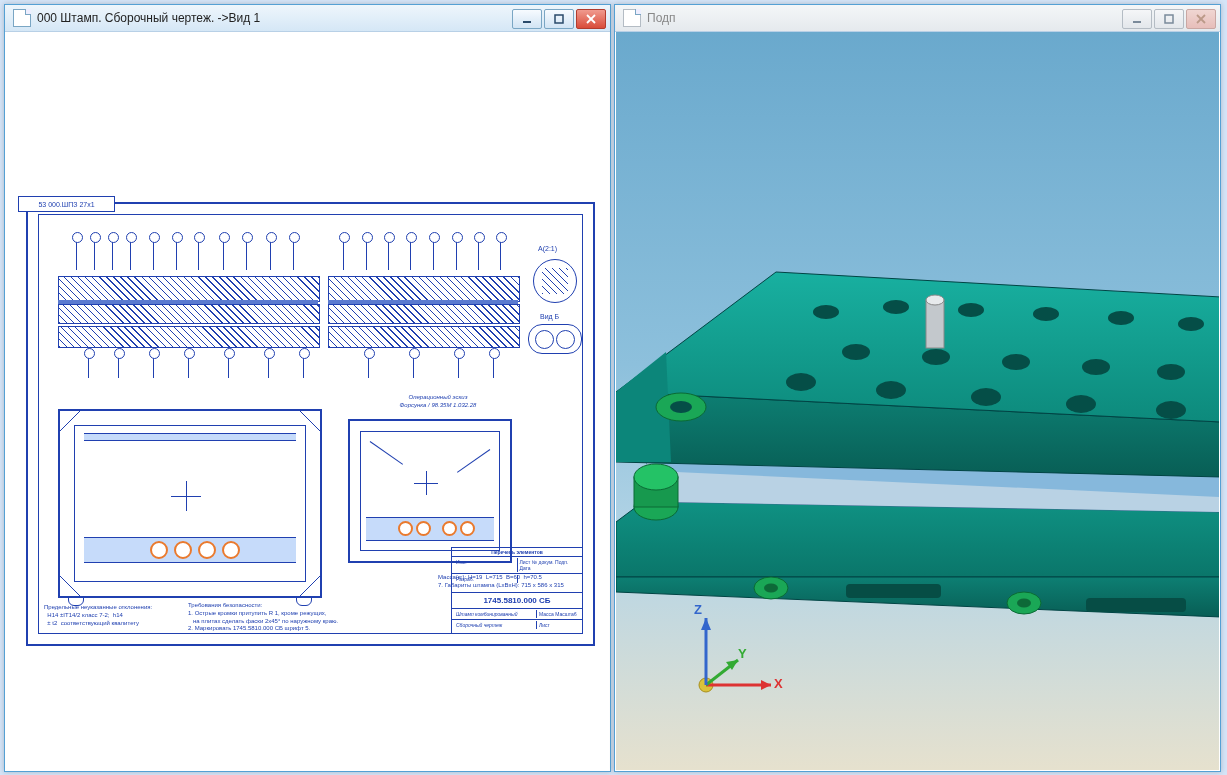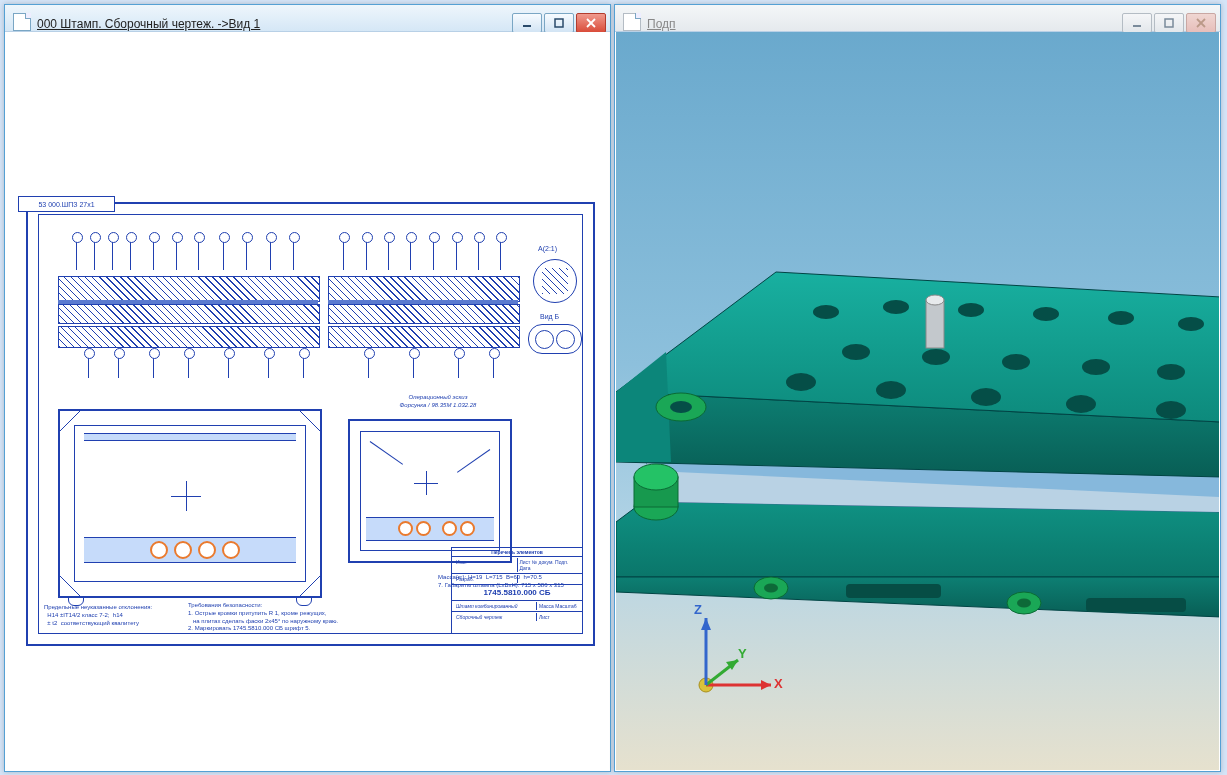--- a/index.html
+++ b/index.html
@@ -1,17 +1,17 @@
 <!DOCTYPE html>
 <html><head>
 <meta charset="utf-8">
 <style>
   html,body{margin:0;padding:0;width:1227px;height:775px;background:#d4e4f7;font-family:"Segoe UI",Arial,sans-serif;overflow:hidden;}
   .win{position:absolute;border:1px solid #54a0d4;box-shadow:0 0 5px rgba(0,0,0,.2);background:#fff;}
-  .titlebar{height:26px;background:linear-gradient(#eef6fc,#d5e7f6);display:flex;align-items:flex-end;font-size:12px;color:#222;border-bottom:1px solid #b8d0e6;text-decoration:underline;}
+  .titlebar{height:26px;background:linear-gradient(#eef6fc,#d5e7f6);display:flex;align-items:center;font-size:12px;color:#222;border-bottom:1px solid #b8d0e6;}
   .inactive .titlebar{background:linear-gradient(#f4f6f8,#e5e9ed);color:#888;}
   .titlebar .doc-icon{width:16px;height:16px;margin:0 6px 0 8px;display:inline-block;background:#fff;border:1px solid #7aa6c4;position:relative;}
   .titlebar .doc-icon::after{content:"";position:absolute;top:-1px;right:-1px;width:5px;height:5px;background:#eef;border-left:1px solid #7aa6c4;border-bottom:1px solid #7aa6c4;}
   .titlebar .title-text{flex:1;white-space:nowrap;overflow:hidden;text-overflow:ellipsis;}
   .winbtns{display:flex;height:18px;margin-right:4px;gap:2px;}
   .wbtn{width:28px;height:18px;border:1px solid #7aa6c4;border-radius:2px;background:linear-gradient(#f7fbff,#d2e4f4);display:flex;align-items:center;justify-content:center;cursor:pointer;}
   .inactive .wbtn{background:linear-gradient(#f5f6f8,#e3e7eb);border-color:#b4bcc4;}
   .wbtn.close{background:linear-gradient(#f09a8e,#d94c3a);border-color:#b23c2e;}
   .inactive .wbtn.close{background:linear-gradient(#f0d6d2,#e7beba);border-color:#c9a7a3;}
   .wbtn svg{display:block;}
@@ -178,21 +178,21 @@
       <div class="titleblock">
         <div style="border-top:none;text-align:center;font-weight:bold;">Перечень элементов</div>
         <div class="tbrow">
             <span>Изм.</span>
             <span>Лист  № докум.  Подп.  Дата</span>
           </div>
         <div class="tbrow">
             <span>Разраб.</span>
             <span></span>
           </div>
-        <div style="text-align:center;font-size:8px;font-weight:bold;padding:3px 0;">1745.5810.000 СБ</div>
+        <div style="text-align:center;font-size:8px;font-weight:bold;padding:3px 0;margin-top:8px;">1745.5810.000 СБ</div>
         <div class="tbrow">
             <span style="flex:2;font-style:italic;">Штамп комбинированный</span>
             <span>Масса  Масштаб</span>
           </div>
         <div class="tbrow">
             <span style="flex:2;font-style:italic;">Сборочный чертеж</span>
             <span>Лист</span>
           </div>
       </div>
     </div>

